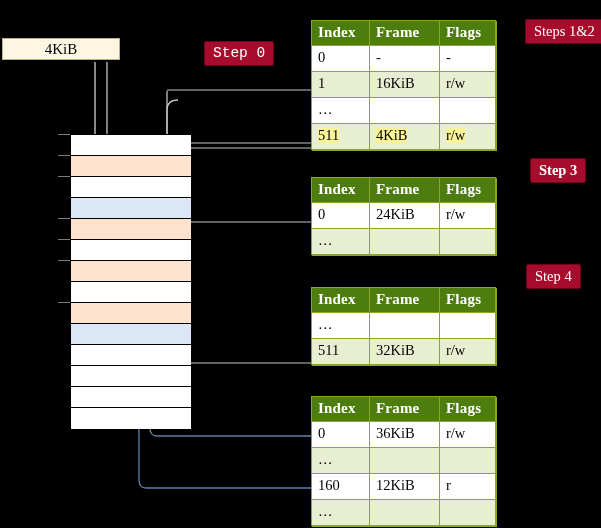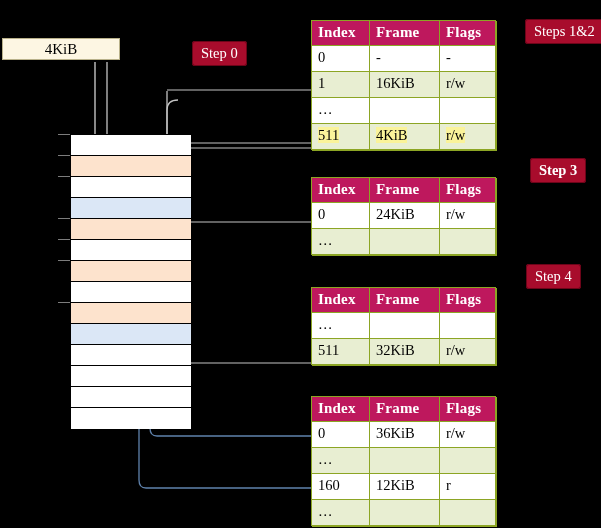--- a/index.html
+++ b/index.html
@@ -91,21 +91,21 @@
   .ptable {
     position: absolute;
     border-collapse: collapse;
     table-layout: fixed;
     background: #ffffff;
     font-size: 14.5px;
     color: #000000;
     box-shadow: 1px 1px 0 0 #8ca524;
   }
   .ptable th {
-    background: #be185d;
+    background: #4d7c0f;
     color: #ffffff;
     font-weight: bold;
     text-align: left;
     padding: 3px 6px 4px 6px;
     border: 1px solid #8ca524;
     font-size: 15px;
     letter-spacing: .2px;
   }
   .ptable td {
     padding: 3px 6px 4px 6px;
@@ -186,21 +186,21 @@
   </div>
 
   <div class="memtick" style="top:134px;"></div>
   <div class="memtick" style="top:155px;"></div>
   <div class="memtick" style="top:176px;"></div>
   <div class="memtick" style="top:218px;"></div>
   <div class="memtick" style="top:239px;"></div>
   <div class="memtick" style="top:260px;"></div>
   <div class="memtick" style="top:302px;"></div>
 
-  <div class="badge" style="left:181px; top:41px;">Step 0</div>
+  <div class="badge" style="left:193px; top:41px;font-family:Liberation Mono, monospace;">Step 0</div>
   <div class="badge" style="left:514px; top:19px;">Steps 1&amp;2</div>
   <div class="badge" style="left:519px; top:158px;font-weight:bold;">Step 3</div>
   <div class="badge" style="left:515px; top:264px;">Step 4</div>
 
   <table class="ptable" style="left:311px; top:20px; width:169px;">
     <colgroup>
       <col class="col-index">
         <col class="col-frame">
         <col class="col-flags">
     </colgroup>

